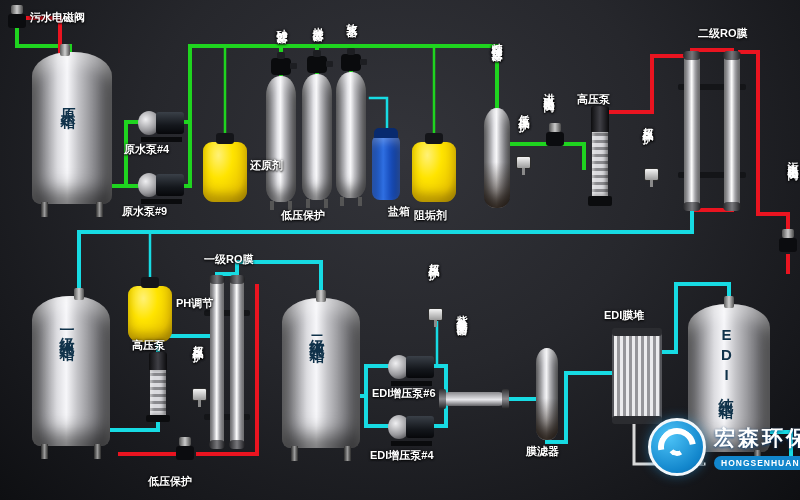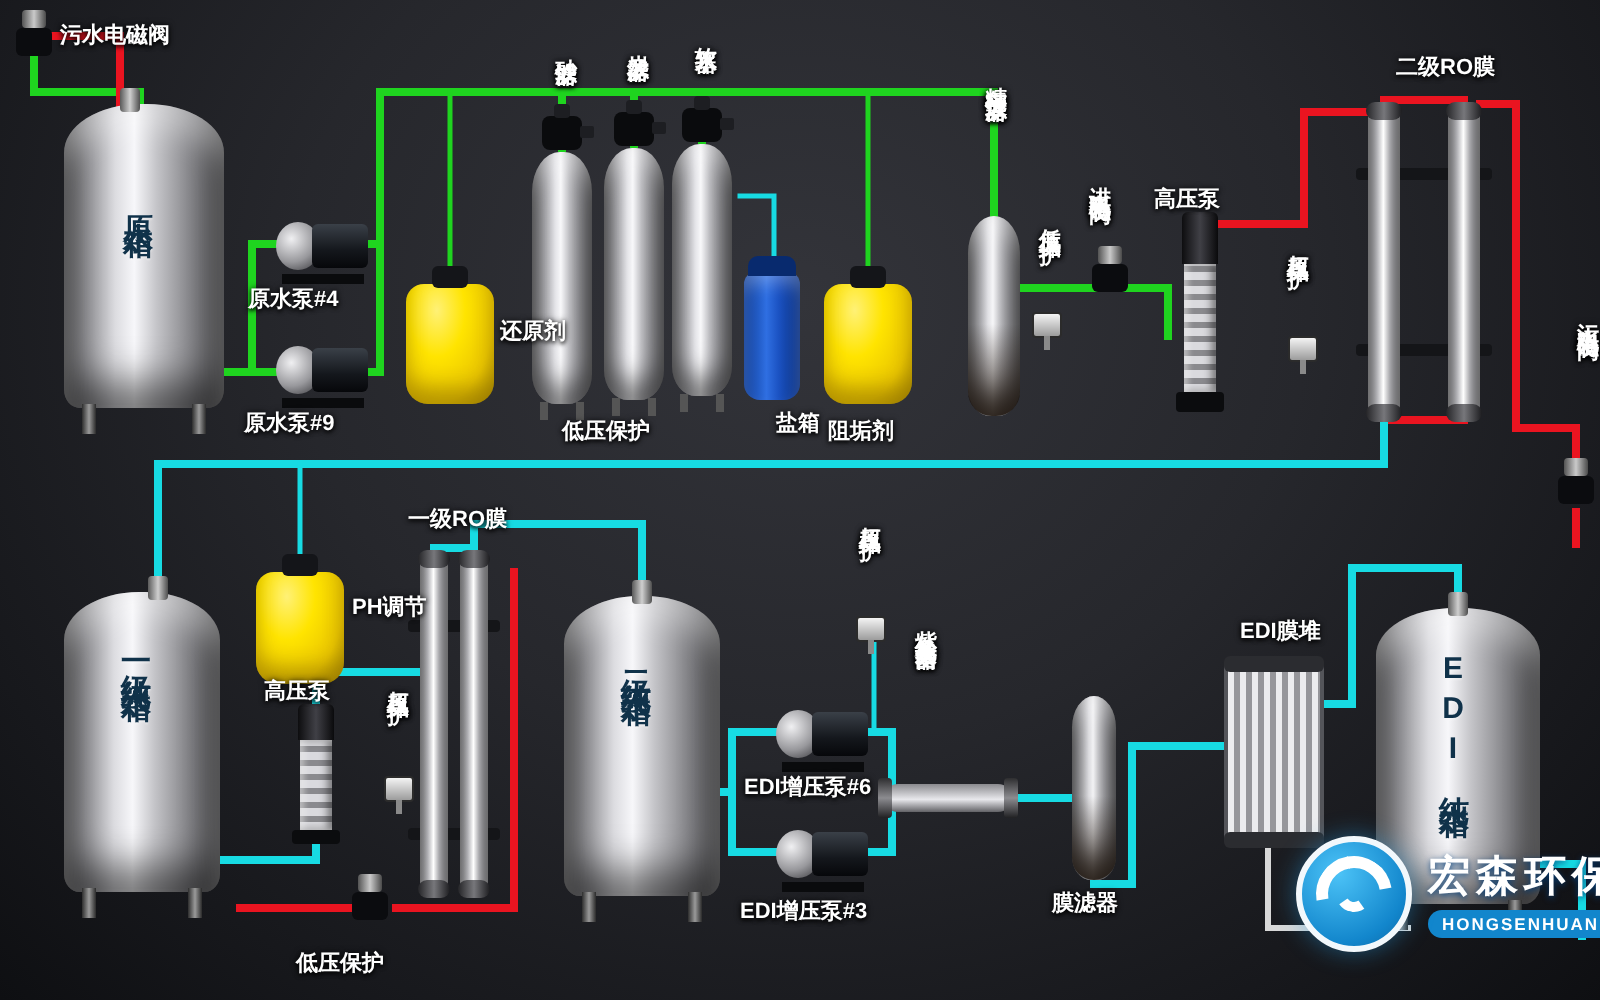--- a/index.html
+++ b/index.html
@@ -294,24 +294,24 @@
   <span class="lbl" style="left:698px;top:26px">二级RO膜</span>
   <span class="lbl v" style="left:785px;top:152px">污水电磁阀</span>
   <span class="lbl" style="left:204px;top:252px">一级RO膜</span>
   <span class="lbl" style="left:176px;top:296px">PH调节</span>
   <span class="lbl" style="left:132px;top:338px">高压泵</span>
   <span class="lbl v" style="left:190px;top:336px">超压保护</span>
   <span class="lbl tk v" style="left:57px;top:322px">一级纯水箱</span>
   <span class="lbl tk v" style="left:307px;top:324px">二级纯水箱</span>
   <span class="lbl v" style="left:426px;top:254px">超压保护</span>
   <span class="lbl" style="left:372px;top:386px">EDI增压泵#6</span>
-  <span class="lbl" style="left:370px;top:448px">EDI增压泵#3</span>
+  <span class="lbl" style="left:370px;top:448px">EDI增压泵#4</span>
   <span class="lbl v" style="left:454px;top:306px">紫外线杀菌器</span>
   <span class="lbl" style="left:526px;top:444px">膜滤器</span>
-  <span class="lbl" style="left:620px;top:308px">EDI膜堆</span>
+  <span class="lbl" style="left:604px;top:308px">EDI膜堆</span>
   <span class="lbl tk v" style="left:716px;top:326px">EDI纯水箱</span>
   <span class="lbl" style="left:148px;top:474px">低压保护</span>
 
   <div class="logo" style="left:648px;top:418px">
     <div class="logo-circle">
       <div class="logo-swirl"></div>
       <div class="logo-swirl2"></div>
     </div>
     <div class="logo-text">
       <div class="logo-cn">宏森环保</div>

